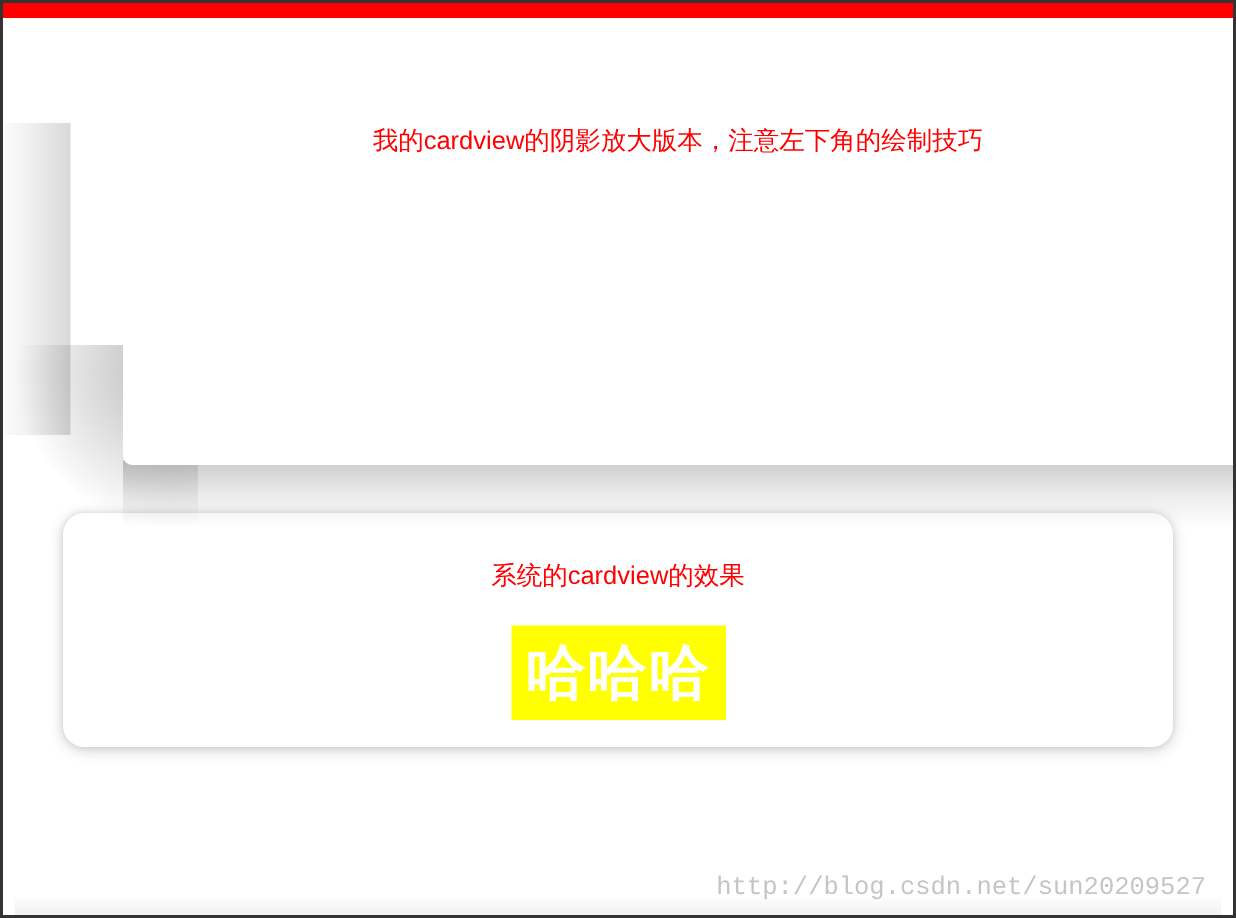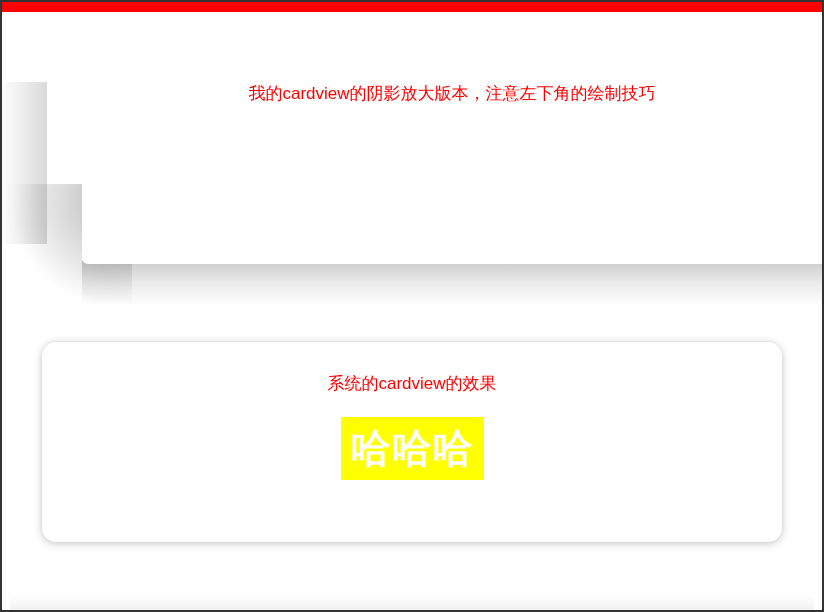--- a/index.html
+++ b/index.html
@@ -24,21 +24,21 @@
     .content-area {
       position: relative;
       width: 100%;
       height: calc(100% - 10px);
     }
     .custom-card-container {
       position: absolute;
       top: 0;
       left: 10px;
       right: 0;
-      height: 252px;
+      height: 298px;
     }
     .custom-card-shadow-corner {
       position: absolute;
       bottom: -40px;
       left: 0;
       width: 120px;
       height: 120px;
       background: radial-gradient(circle at 85% 15%, rgba(0,0,0,0.24) 0%, rgba(0,0,0,0.18) 25%, rgba(0,0,0,0.08) 52%, rgba(0,0,0,0.0) 72%);
       border-bottom-left-radius: 45px;
       z-index: 1;
@@ -76,21 +76,21 @@
     .caption-text {
       color: #ff0000;
       font-size: 17px;
       font-weight: normal;
     }
     .system-card {
       position: absolute;
       top: 330px;
       left: 40px;
       right: 40px;
-      height: 200px;
+      height: 156px;
       background: #ffffff;
       border-radius: 14px;
       box-shadow: 0 2px 10px rgba(0,0,0,0.18), 0 0 4px rgba(0,0,0,0.10);
       text-align: center;
       padding-top: 30px;
     }
     .system-card .caption-text {
       display: block;
       margin-bottom: 22px;
     }
@@ -136,14 +136,15 @@
     </div>
   </div>
 
   <div class="system-card">
     <span class="caption-text">系统的cardview的效果</span>
     <div class="haha-block">哈哈哈</div>
   </div>
 
   <div class="bottom-fade"></div>
 
+  <div class="watermark">http://blog.csdn.net/sun20209527</div>
 
 </div>
 
 </body></html>

